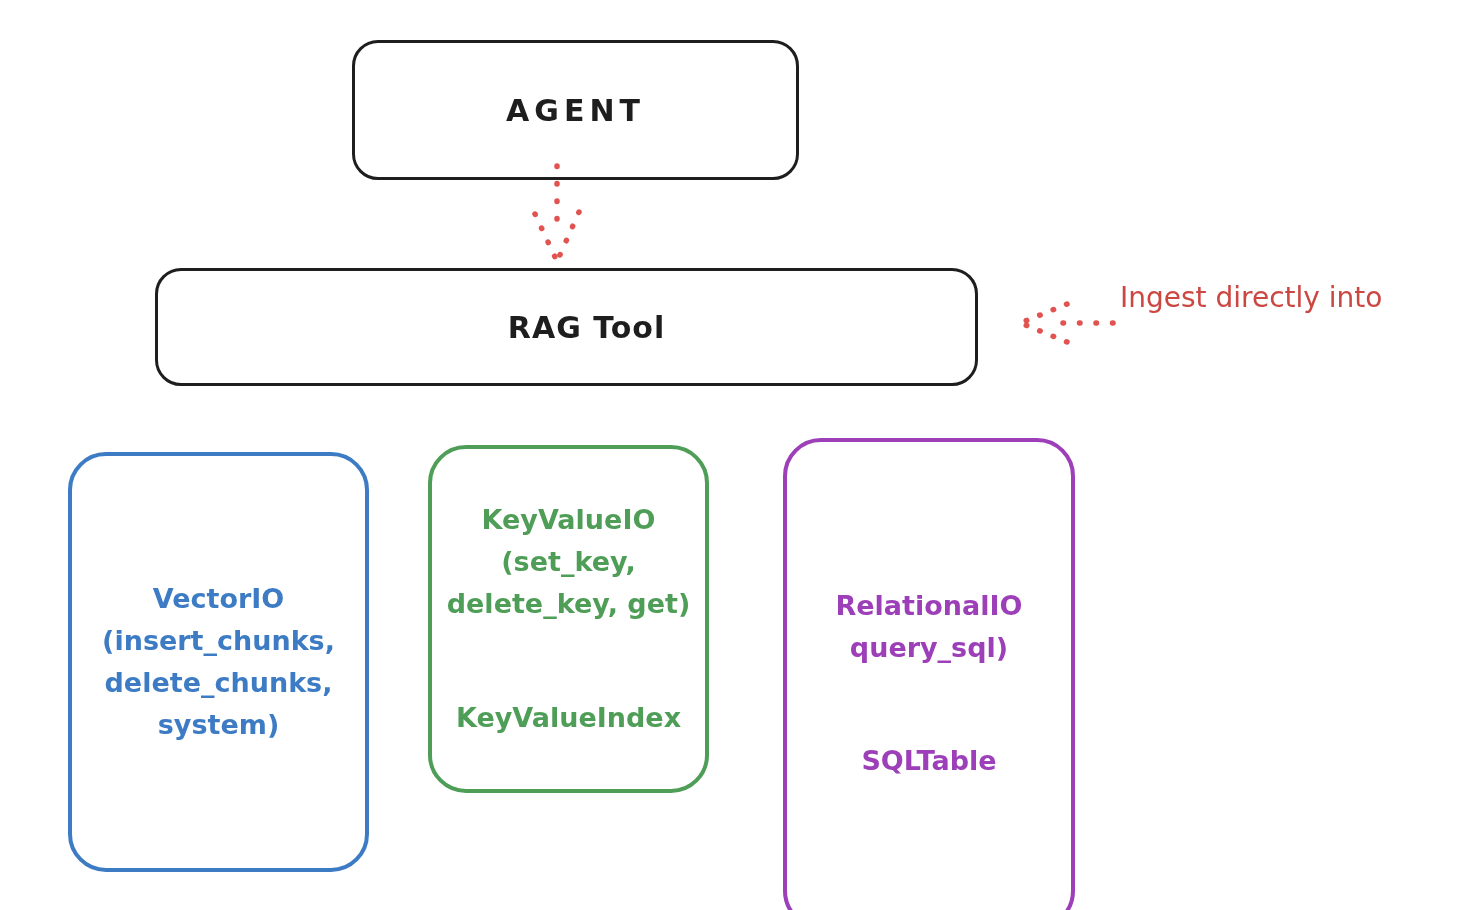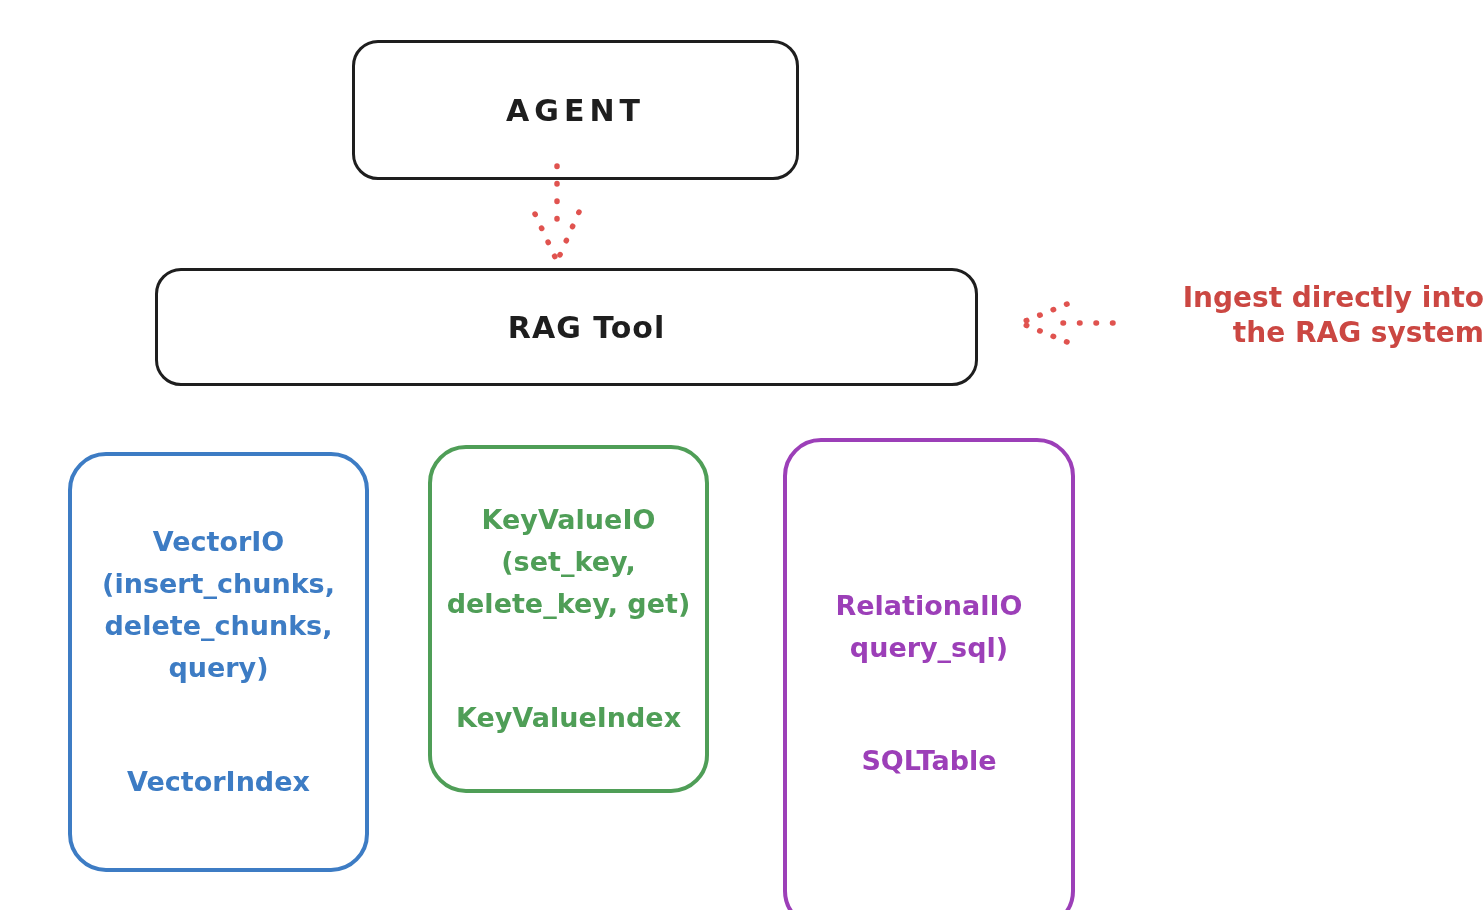--- a/index.html
+++ b/index.html
@@ -53,24 +53,24 @@
   }
   .arrow-svg {
     position: absolute;
     pointer-events: none;
   }
   .annotation {
     position: absolute;
     left: 1120px;
     top: 280px;
     width: 364px;
-    text-align: right;
+    text-align: left;
     color: #cb4742;
     font-size: 28px;
-    font-weight: 700;
+    font-weight: 400;
     line-height: 1.25;
   }
   .card {
     position: absolute;
     background: #ffffff;
     border-radius: 38px;
     box-sizing: border-box;
     display: flex;
     flex-direction: column;
     align-items: center;
@@ -136,31 +136,29 @@
   <svg class="arrow-svg" style="left:1015px; top:296px;" width="102" height="54" viewBox="0 0 102 54">
     <g stroke="#e0534f" stroke-width="5.5" stroke-linecap="round" fill="none">
       <line x1="98" y1="27" x2="32" y2="27" stroke-dasharray="0.5 16"></line>
       <line x1="52" y1="8" x2="8" y2="26" stroke-dasharray="0.5 14"></line>
       <line x1="52" y1="46" x2="8" y2="28" stroke-dasharray="0.5 14"></line>
     </g>
   </svg>
 
   <div class="annotation">
     <span>Ingest directly into</span><br>
-    <span>the RAG system</span>
   </div>
 
   <div class="card card-vector">
     <div class="card-lines">
       <span>VectorIO</span>
       <span>(insert_chunks,</span>
       <span>delete_chunks,</span>
-      <span>query)</span>
+      <span>system)</span>
     </div>
-    <div class="card-index">VectorIndex</div>
   </div>
 
   <div class="card card-keyvalue">
     <div class="card-lines">
       <span>KeyValueIO</span>
       <span>(set_key,</span>
       <span>delete_key, get)</span>
     </div>
     <div class="card-index">KeyValueIndex</div>
   </div>

